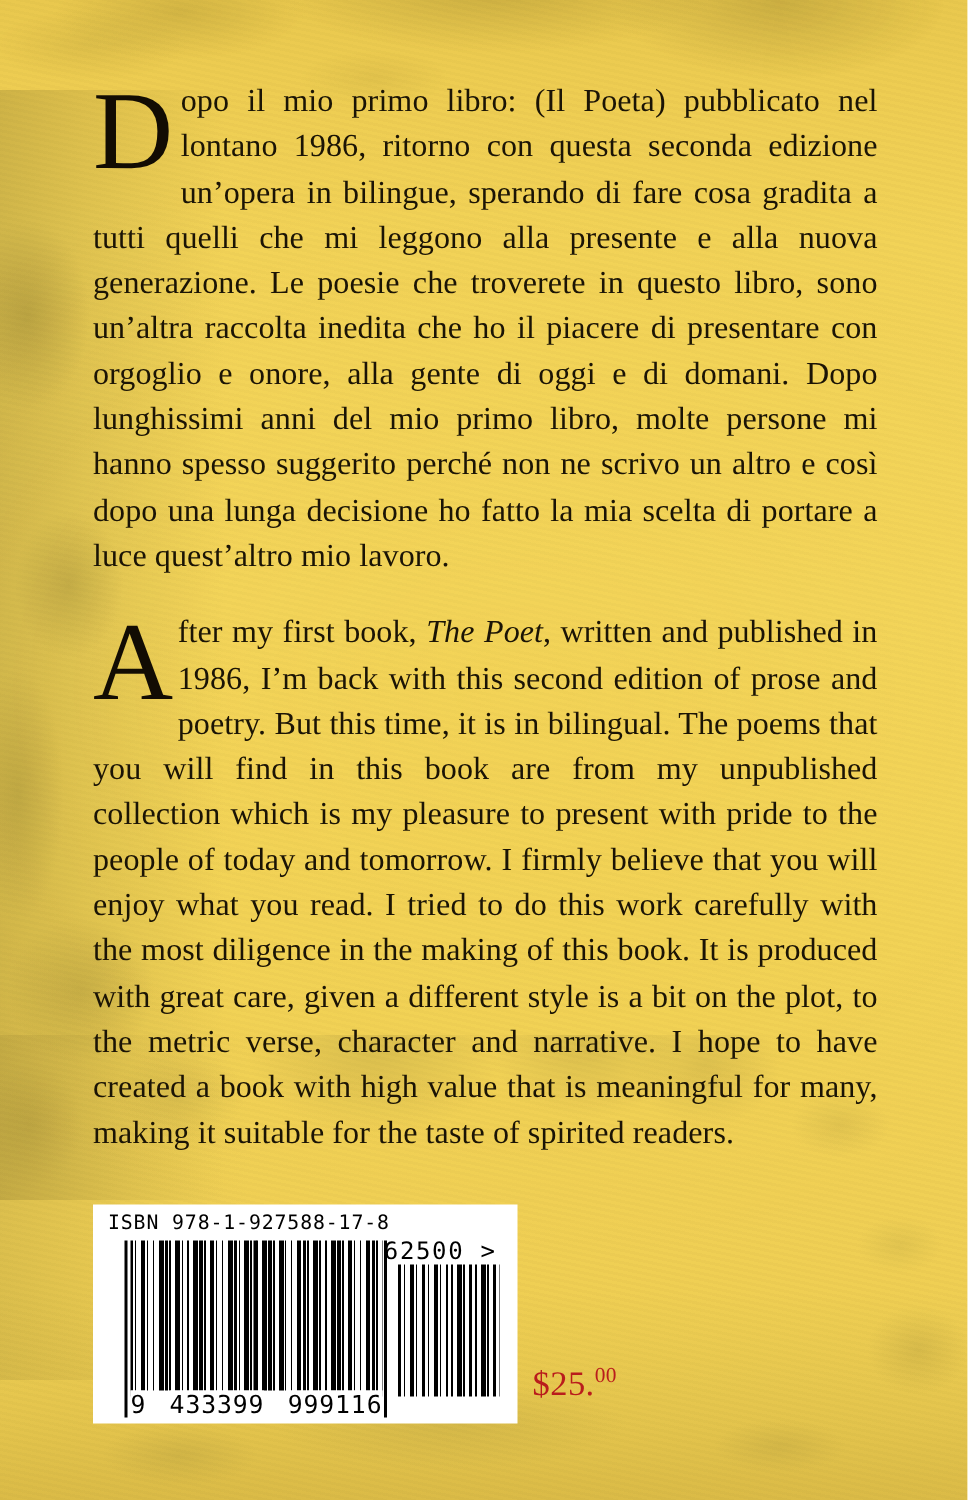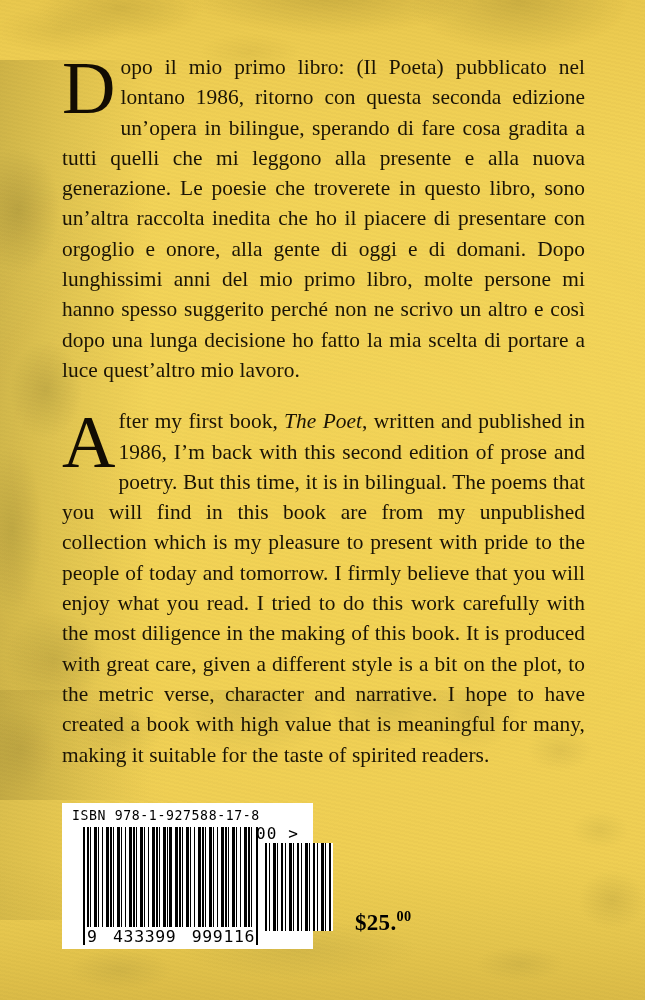--- a/index.html
+++ b/index.html
@@ -154,21 +154,21 @@
     font-weight: bold;
     letter-spacing: 0.2px;
     color: #140e04;
   }
 
   
   .barcode-box {
     position: absolute;
     left: 62px;
     top: 803px;
-    width: 251px;
+    width: 283px;
     height: 146px;
     background: #ffffff;
   }
 
   .isbn-line {
     position: absolute;
     left: 10px;
     top: 5px;
     font-family: "DejaVu Sans Mono", "Liberation Mono", monospace;
     font-size: 13.2px;
@@ -236,22 +236,22 @@
     white-space: nowrap;
   }
 
   .digits-line span { background: #ffffff; }
 
   .price {
     position: absolute;
     left: 355px;
     top: 910px;
     font-size: 23px;
-    font-weight: bold;
-    color: #000000;
+    font-weight: normal;
+    color: #b91c1c;
     letter-spacing: 0.3px;
   }
 
   .price sup {
     font-size: 0.62em;
     vertical-align: super;
     line-height: 0;
   }
 </style>
 </head>

